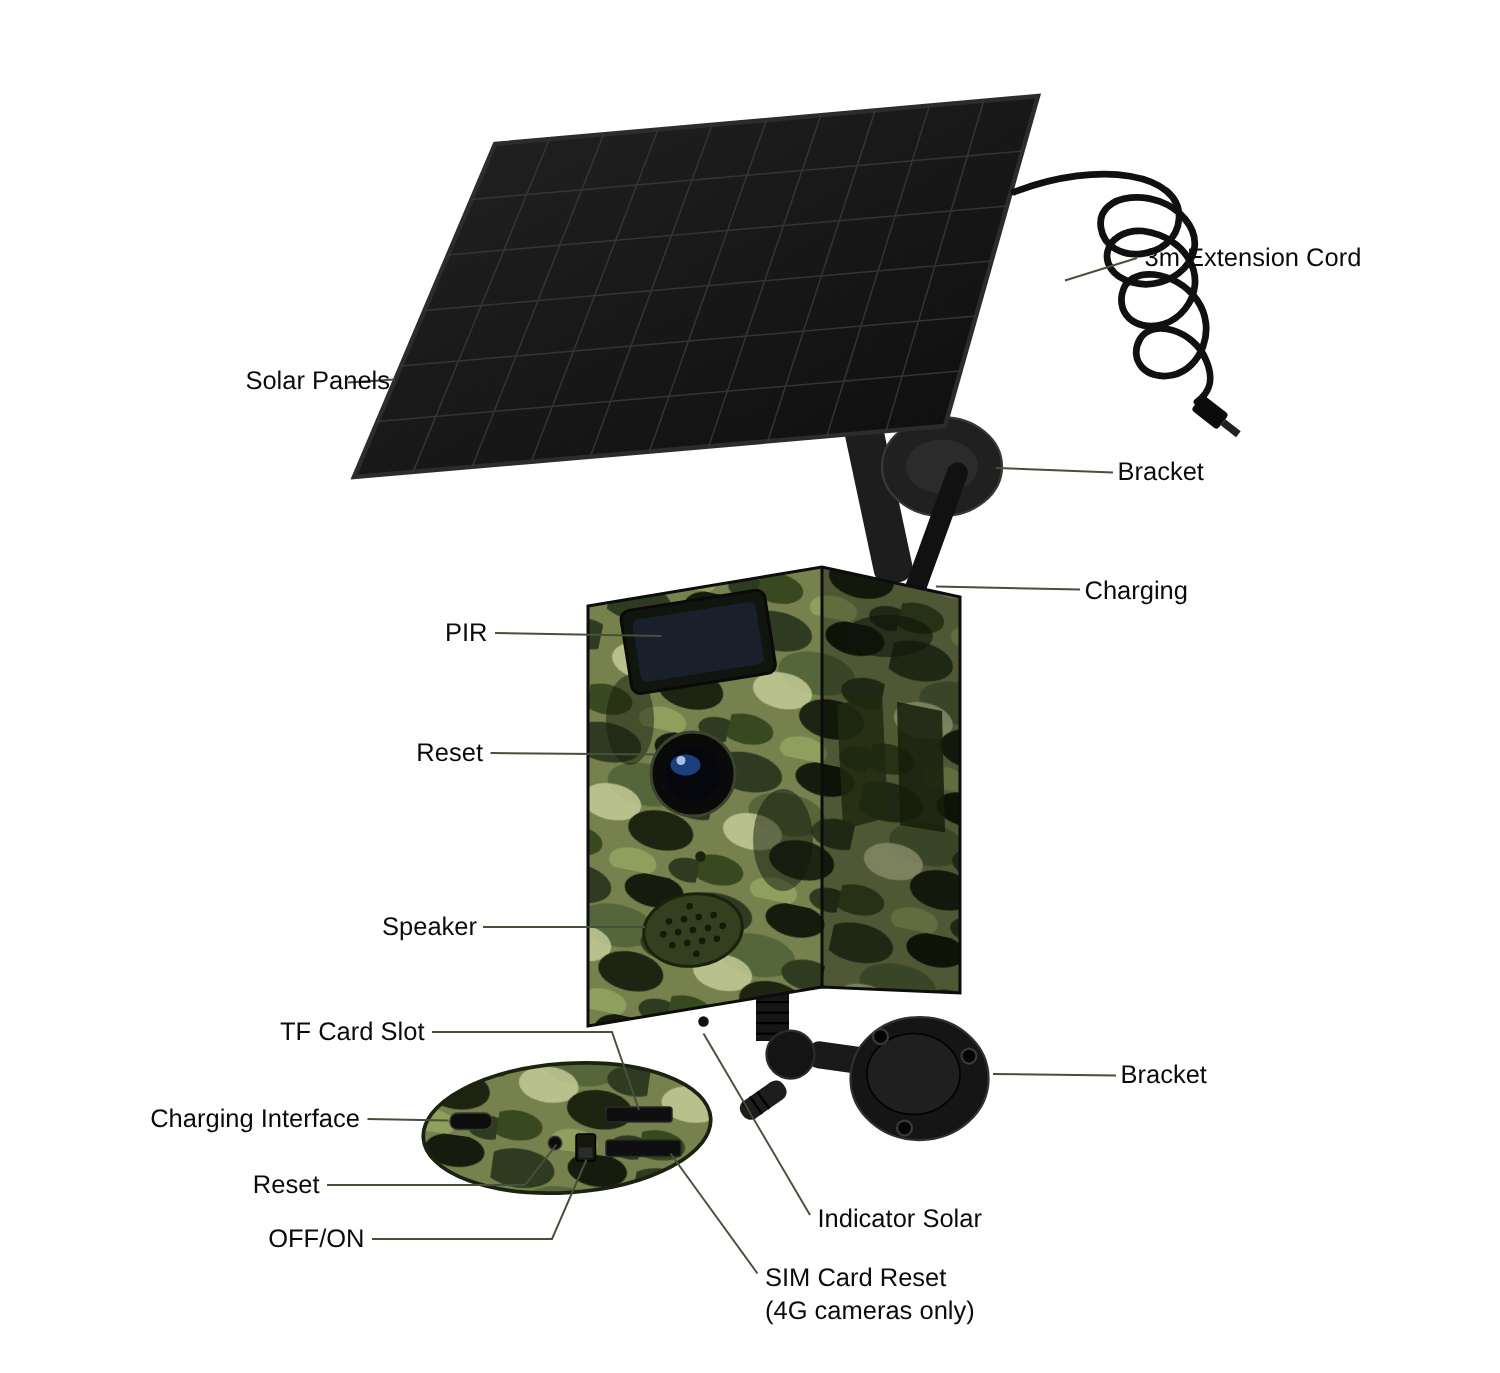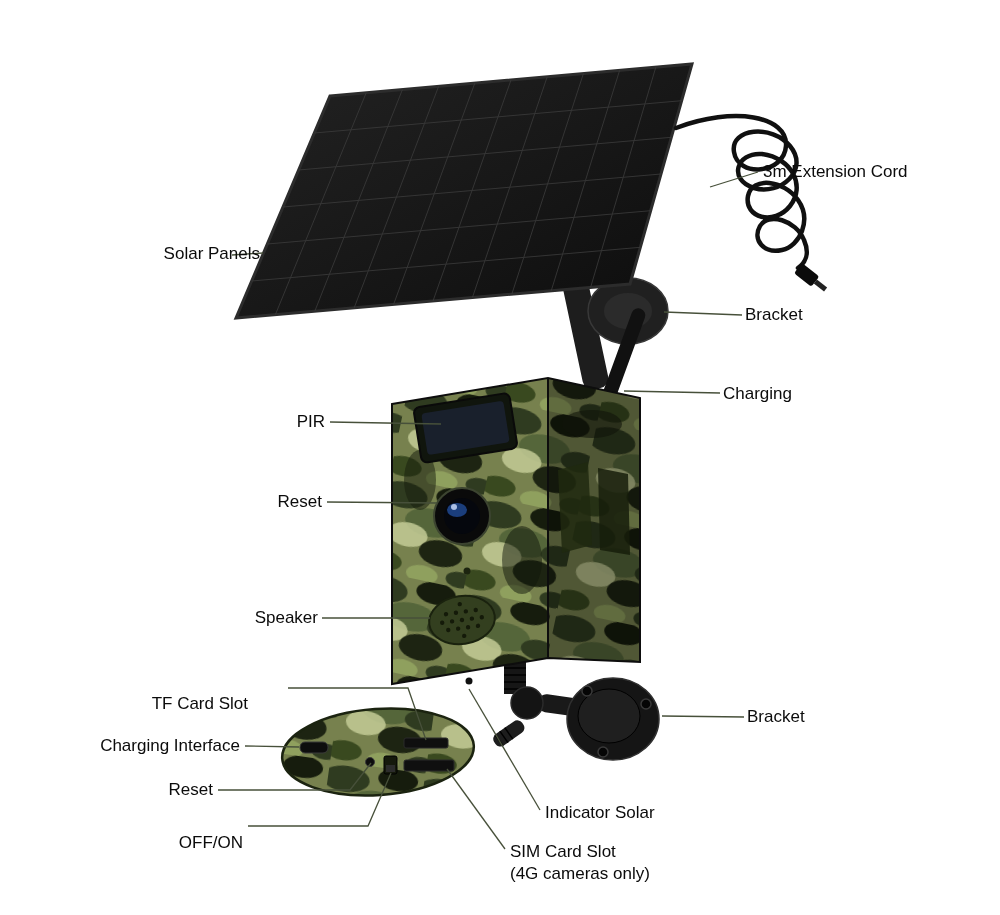--- a/index.html
+++ b/index.html
@@ -9,24 +9,24 @@
   .lbl{position:absolute;font-size:17px;line-height:22px;color:#0b0b0b;white-space:nowrap;}
   .lbl.r{text-align:right;}
   
   #lbl-cord{left:763px;top:161px;}
   #lbl-solar{right:740px;top:243px;}
   #lbl-bracket-top{left:745px;top:304px;}
   #lbl-antenna{left:723px;top:383px;}
   #lbl-pir{right:675px;top:411px;}
   #lbl-lens{right:678px;top:491px;}
   #lbl-speaker{right:682px;top:607px;}
-  #lbl-tf{right:752px;top:677px;margin-top:16px;}
+  #lbl-tf{right:717px;top:677px;}
   #lbl-charging{right:760px;top:735px;text-align:right;}
   #lbl-reset{right:787px;top:779px;}
-  #lbl-offon{right:757px;top:815px;margin-top:17px;}
+  #lbl-offon{right:757px;top:815px;}
   #lbl-bracket-bottom{left:747px;top:706px;}
   #lbl-indicator{left:545px;top:802px;}
   #lbl-sim{left:510px;top:841px;}
   #lbl-sim-note{left:510px;top:863px;}
 </style>
 </head>
 <body>
 
 <div id="stage">
 
@@ -213,16 +213,16 @@
   <div class="lbl" id="lbl-antenna">Charging</div>
   <div class="lbl r" id="lbl-pir">PIR</div>
   <div class="lbl r" id="lbl-lens">Reset</div>
   <div class="lbl r" id="lbl-speaker">Speaker</div>
   <div class="lbl r" id="lbl-tf">TF Card Slot</div>
   <div class="lbl r" id="lbl-charging">Charging Interface</div>
   <div class="lbl r" id="lbl-reset">Reset</div>
   <div class="lbl r" id="lbl-offon">OFF/ON</div>
   <div class="lbl" id="lbl-bracket-bottom">Bracket</div>
   <div class="lbl" id="lbl-indicator">Indicator Solar</div>
-  <div class="lbl" id="lbl-sim">SIM Card Slot</div>
+  <div class="lbl" id="lbl-sim">SIM Card Reset</div>
   <div class="lbl" id="lbl-sim-note">(4G cameras only)</div>
 
 </div>
 
 </body></html>

